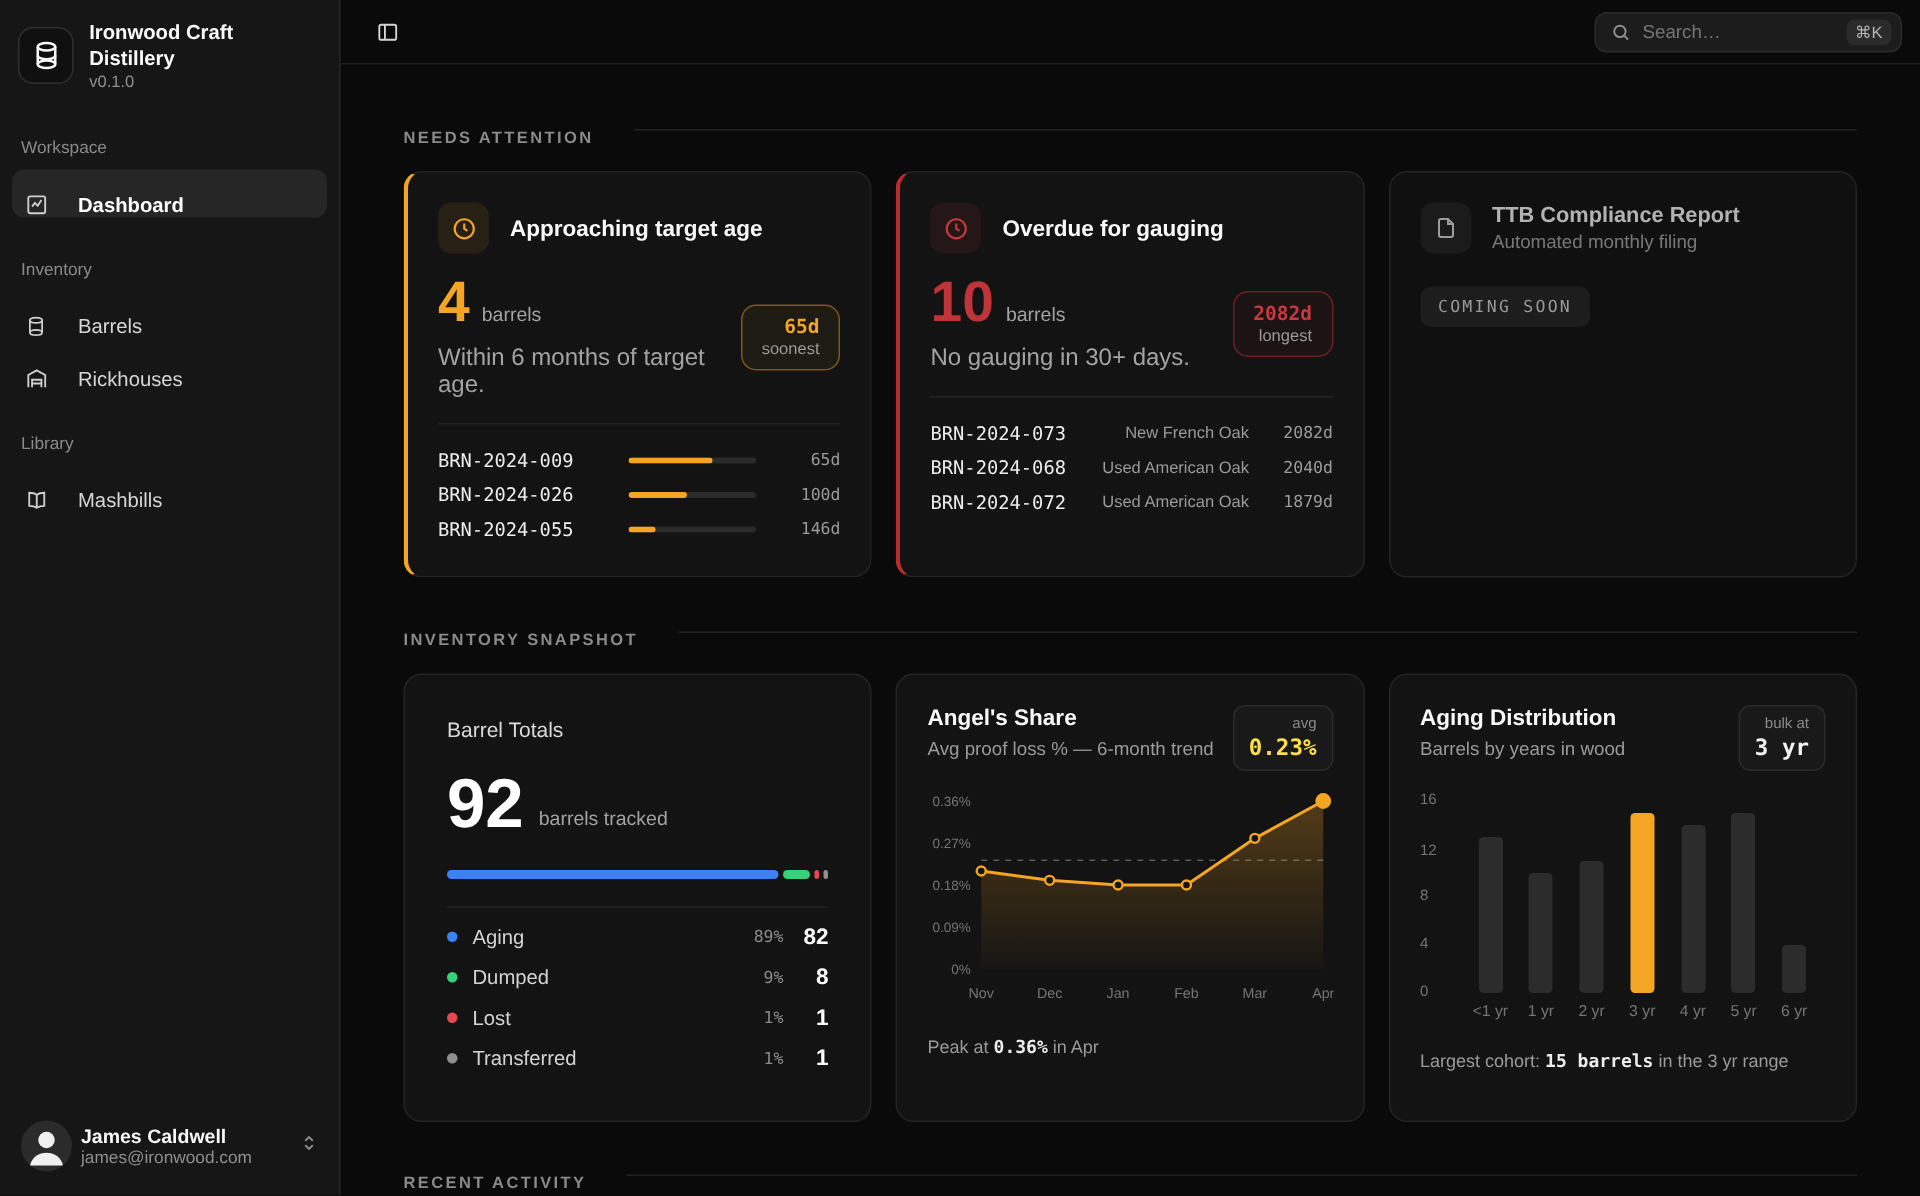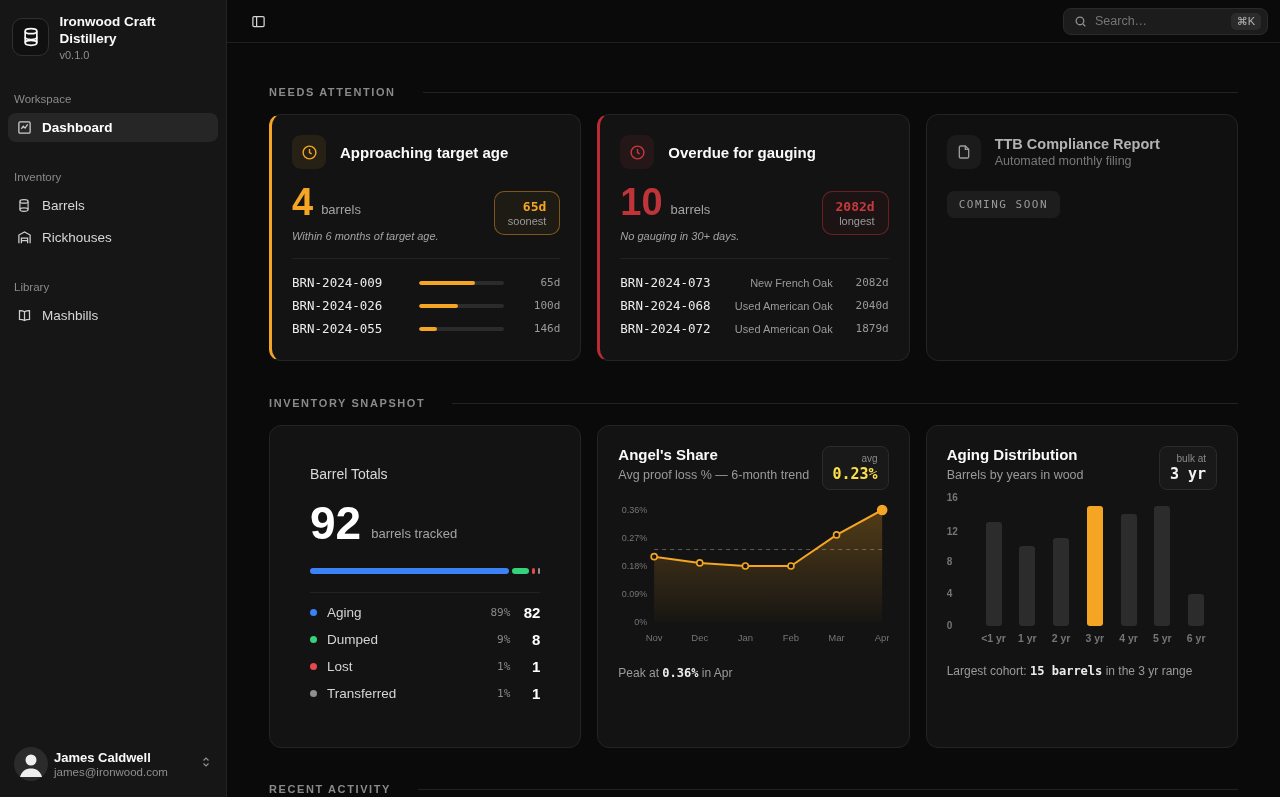--- a/index.html
+++ b/index.html
@@ -12,21 +12,21 @@
   
   .sidebar { width:227px; min-width:227px; background:#161616; border-right:1px solid #242424;
     display:flex; flex-direction:column; padding:8px; }
   .brand { display:flex; align-items:center; gap:10px; padding:6px 4px 6px 4px; }
   .logo { width:38px; height:38px; border-radius:10px; background:#101010; border:1px solid #303030;
     display:flex; align-items:center; justify-content:center; }
   .brand-name { font-size:13.5px; font-weight:700; color:#fafafa; line-height:1.25; }
   .brand-ver { font-size:11px; color:#8f8f8f; margin-top:1px; }
   .side-section { font-size:11.5px; color:#8a8a8a; padding:0 6px; margin:26px 0 8px 0; }
   .side-section.first { margin-top:26px; }
-  .nav-item { display:flex; align-items:center; gap:10px; height:29px; padding:4px 8px; border-radius:8px;
+  .nav-item { display:flex; gap:20px; height:29px; padding:16px 8px; border-radius:8px;
     color:#d6d6d6; font-size:13.5px; cursor:pointer; margin-bottom:3px; }
   .nav-item .nicon { width:16px; height:16px; color:#cfcfcf; display:flex; align-items:center; justify-content:center; }
   .nav-item.active { background:#262626; color:#ffffff; font-weight:600; }
   .side-spacer { flex:1; }
   .user-row { display:flex; align-items:center; gap:6px; padding:8px 6px; border-radius:10px; cursor:pointer; }
   .avatar { width:34px; height:34px; border-radius:50%; background:#262626; overflow:hidden;
     display:flex; align-items:center; justify-content:center; }
   .user-name { font-size:13px; font-weight:700; color:#fafafa; line-height:1.3; }
   .user-email { font-size:11.5px; color:#8f8f8f; }
   .user-caret { margin-left:auto; color:#8f8f8f; }
@@ -37,21 +37,21 @@
     padding:0 12px 0 18px; gap:12px; }
   .panel-toggle { width:26px; height:26px; display:flex; align-items:center; justify-content:center;
     color:#d4d4d4; border-radius:6px; cursor:pointer; }
   .search-box { margin-left:auto; width:205px; height:27px; background:#1c1c1c; border:1px solid #2a2a2a;
     border-radius:8px; display:flex; align-items:center; gap:8px; padding:0 6px 0 10px; color:#8f8f8f; }
   .search-box input { flex:1; min-width:0; background:transparent; border:none; outline:none; color:#d6d6d6;
     font-size:12.5px; font-family:"Liberation Sans", sans-serif; }
   .kbd { background:#2b2b2b; color:#b5b5b5; border-radius:5px; font-size:11px; padding:2px 6px; }
 
   .content { flex:1; padding:0 42px; overflow:hidden; }
-  .section-head { display:flex; align-items:center; gap:27px; }
+  .section-head { display:flex; gap:27px; }
   .section-head.s1 { margin-top:43px; }
   .section-head.s2 { margin-top:36px; }
   .section-head.s3 { margin-top:35px; }
   .section-title { font-size:11px; font-weight:700; letter-spacing:1.6px; color:#8a8a8a; white-space:nowrap; }
   .section-line { flex:1; height:1px; background:#222222; }
 
   .grid3 { display:grid; grid-template-columns:repeat(3,1fr); gap:16px; margin-top:16px; }
   .card { background:#131313; border:1px solid #242424; border-radius:12px; padding:20px; }
   .accent-orange { border-left:3px solid #f5a524; }
   .accent-red { border-left:3px solid #b92d32; }
@@ -61,21 +61,21 @@
   .icon-box.orange { background:rgba(245,165,36,0.09); color:#f5a524; }
   .icon-box.red { background:rgba(201,57,62,0.10); color:#c8393e; }
   .icon-box.gray { background:#1e1e1e; color:#b5b5b5; }
   .card-title { font-size:15px; font-weight:700; color:#fafafa; }
 
   .metric-row { display:flex; align-items:center; margin-top:14px; }
   .metric-num { font-size:38px; font-weight:800; line-height:1; }
   .metric-num.orange { color:#f5a524; }
   .metric-num.red { color:#bf3439; }
   .metric-unit { font-size:13px; color:#a3a3a3; margin-left:8px; align-self:flex-end; padding-bottom:4px; }
-  .metric-desc { font-size:11px; color:#a3a3a3; margin-top:9px;font-style:italic; }
+  .metric-desc { font-size:16px; color:#a3a3a3; margin-top:9px; }
   .side-badge { margin-left:auto; border-radius:10px; padding:7px 13px; text-align:right; }
   .side-badge .bval { font-size:13px; font-weight:700; font-family:"DejaVu Sans Mono", monospace; }
   .side-badge .blab { font-size:11px; color:#9a9a9a; margin-top:1px; }
   .side-badge.orange { border:1px solid rgba(245,165,36,0.45); background:rgba(245,165,36,0.05); }
   .side-badge.orange .bval { color:#f5a524; }
   .side-badge.red { border:1px solid rgba(185,45,50,0.5); background:rgba(185,45,50,0.06); }
   .side-badge.red .bval { color:#c8393e; }
 
   .card-div { height:1px; background:#222222; margin:16px 0 12px 0; }
   .brn-row { display:flex; align-items:center; height:23px; }
@@ -85,21 +85,21 @@
   .brn-days { width:42px; text-align:right; font-family:"DejaVu Sans Mono", monospace; font-size:11px; color:#9a9a9a; margin-left:14px; }
   .brn-wood { margin-left:auto; font-size:11px; color:#9a9a9a; }
 
   .ttb-card .card-head { opacity:0.85; }
   .ttb-title { font-size:14.5px; font-weight:700; color:#cfcfcf; }
   .ttb-sub { font-size:12.5px; color:#8a8a8a; margin-top:2px; }
   .coming { display:inline-block; margin-top:22px; background:#1d1d1d; border-radius:7px; padding:7px 12px;
     font-family:"DejaVu Sans Mono", monospace; font-size:11px; letter-spacing:1.5px; color:#9a9a9a; }
 
   
-  .snap-card { padding:40px; }
+  .snap-card { padding:28px; }
   .bt-title { font-size:14px; color:#d9d9d9; }
   .bt-num { font-size:46px; font-weight:800; color:#ffffff; line-height:1; margin-top:18px; display:flex; align-items:flex-end; }
   .bt-unit { font-size:13px; color:#a3a3a3; font-weight:400; margin-left:10px; padding-bottom:6px; }
   .stack-bar { display:flex; gap:3px; margin-top:22px; height:6px; }
   .stack-bar div { height:6px; border-radius:3px; }
   .bt-div { height:1px; background:#222222; margin:18px 0 6px 0; }
   .legend-row { display:flex; align-items:center; height:27px; }
   .dot { width:7px; height:7px; border-radius:50%; margin-right:10px; }
   .legend-label { font-size:13.5px; color:#d4d4d4; }
   .legend-pct { margin-left:auto; font-family:"DejaVu Sans Mono", monospace; font-size:11px; color:#8a8a8a; }
@@ -111,21 +111,21 @@
   .chart-badge { margin-left:auto; border:1px solid #2b2b2b; background:#191919; border-radius:8px;
     padding:6px 10px; text-align:right; }
   .chart-badge .cb-lab { font-size:10px; color:#8a8a8a; }
   .chart-badge .cb-val { font-family:"DejaVu Sans Mono", monospace; font-size:15px; font-weight:700; margin-top:1px; }
   .cb-val.orange { color:#fde047; }
   .cb-val.white { color:#f2f2f2; }
   .chart-foot { font-size:12px; color:#9a9a9a; margin-top:10px; }
   .chart-foot b { font-family:"DejaVu Sans Mono", monospace; font-size:12px; color:#ececec; }
   svg text { font-family:"Liberation Sans", sans-serif; }
 
-  .barchart { position:relative; height:152px; margin-top:8px;font-weight:bold; }
+  .barchart { position:relative; height:152px; margin-top:20px; }
   .barchart .ylab { position:absolute; left:0; font-size:10px; color:#757575; }
   .barchart .plot { position:absolute; left:30px; right:4px; top:0; height:128px; display:flex; }
   .barchart .colm { flex:1; display:flex; flex-direction:column; justify-content:flex-end; align-items:center; }
   .barchart .bar { width:16px; border-radius:3px; }
   .barchart .xrow { position:absolute; left:30px; right:4px; top:134px; display:flex; }
   .barchart .xlab { flex:1; text-align:center; font-size:10.5px; color:#757575; }
 
   
   .activity-card { margin-top:16px; min-height:400px; padding:24px; }
 </style>

